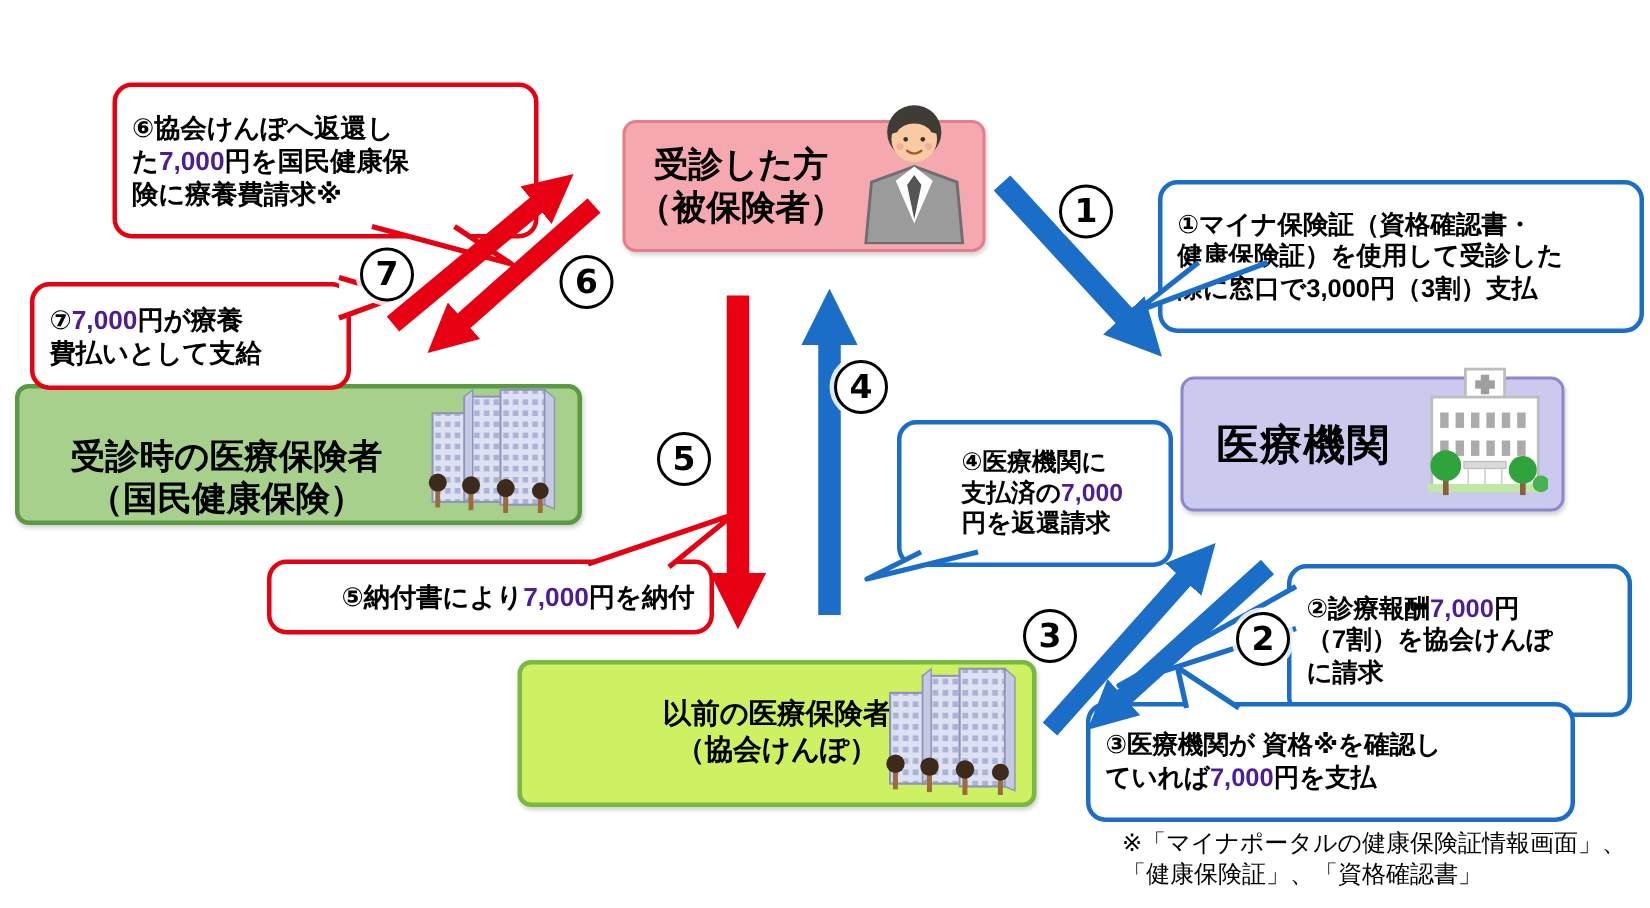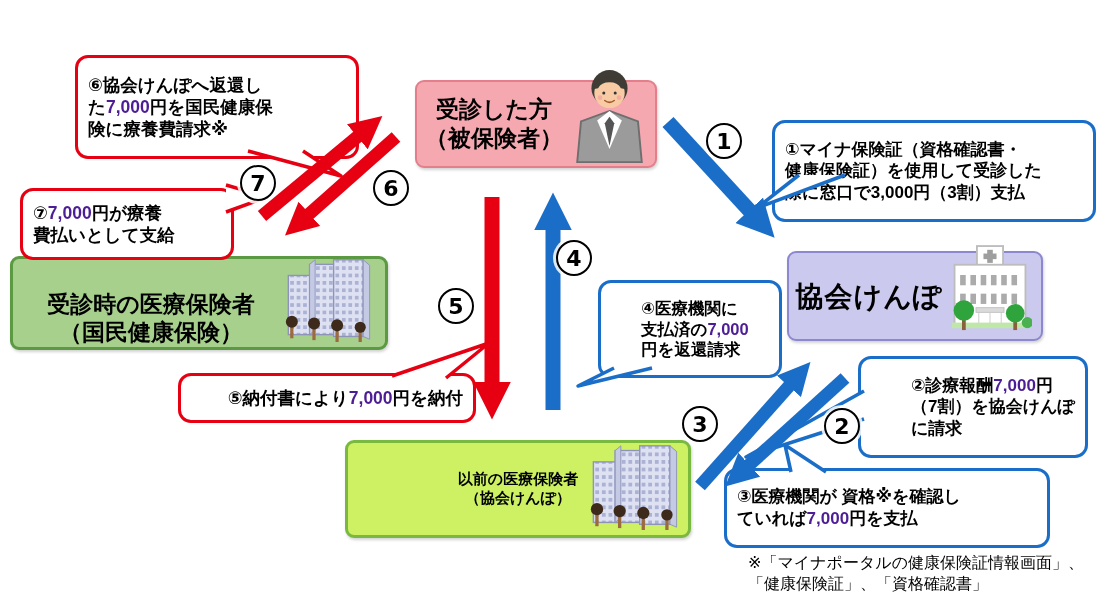--- a/index.html
+++ b/index.html
@@ -16,36 +16,36 @@
     white-space:pre-line;font-weight:bold;text-align:center;line-height:1.25;
     width:100%;
   }
   #node-patient{left:415px;top:80px;width:238px;height:84px;background:#F5A8B0;border:2px solid #E37F8B;}
   #node-patient .lbl{font-size:23px;padding-right:84px;}
   #node-hospital{left:787px;top:251px;width:252px;height:86px;background:#CBC9EE;border:2.5px solid #8C88CF;}
   #node-hospital .lbl{font-size:28px;padding-right:92px;letter-spacing:1px;}
   #node-kokuho{left:10px;top:256px;width:372px;height:88px;background:#A7D08C;border:3px solid #5B9A42;align-items:flex-end;}
   #node-kokuho .lbl{font-size:23px;padding-right:96px;}
   #node-kyokai{left:345px;top:440px;width:340px;height:92px;background:#CDF163;border:3px solid #7AB93F;}
-  #node-kyokai .lbl{font-size:15px;}
+  #node-kyokai .lbl{font-size:19px;}
   .node-icon{position:absolute;z-index:2;}
   #icon-patient{left:562px;top:57px;width:95px;height:106px;}
   #icon-hospital{left:948px;top:243px;width:84px;height:92px;}
   #icon-kokuho{left:280px;top:257px;width:98px;height:85px;}
   #icon-kyokai{left:586px;top:443px;width:98px;height:87px;}
   
   .callout{
     position:absolute;z-index:2;background:#fff;border-radius:13px;
     padding:6px 10px;line-height:1.27;font-size:17px;white-space:pre-line;
     display:flex;align-items:center;font-weight:bold;
   }
   .callout.blue{border:3.5px solid #1B6EC8;}
   .callout.red{border:3.5px solid #E60012;}
   #callout-1{left:772px;top:80px;width:298px;height:84px;margin-top:40px;}
-  #callout-2{left:858px;top:356px;width:204px;height:84px;justify-content:flex-end;}
+  #callout-2{left:858px;top:376px;width:204px;height:84px;}
   #callout-3{left:724px;top:468px;width:300px;height:62px;}
   #callout-4{left:598px;top:280px;width:128px;height:80px;font-size:16.5px;padding-left:40px;}
   #callout-5{left:178px;top:373px;width:272px;height:32px;font-size:17.5px;justify-content:flex-end;}
   #callout-6{left:75px;top:55px;width:258px;height:86px;font-size:17.5px;}
   #callout-7{left:20px;top:167px;width:188px;height:54px;font-size:17.5px;margin-top:21px;}
   .blue-num{color:#4c1d95;}
   
   .step{
     position:absolute;z-index:4;width:36px;height:36px;border-radius:50%;
     background:#fff;border:2.5px solid #000;box-sizing:border-box;
@@ -133,21 +133,21 @@
         </g>
       </symbol>
     </defs>
   </svg>
 
   <div class="node" id="node-patient">
     <div class="lbl">受診した方
 （被保険者）</div>
   </div>
   <div class="node" id="node-hospital">
-    <div class="lbl">協会けんぽ</div>
+    <div class="lbl">医療機関</div>
   </div>
   <div class="node" id="node-kokuho">
     <div class="lbl">受診時の医療保険者
 （国民健康保険）</div>
   </div>
   <div class="node" id="node-kyokai">
     <div class="lbl">以前の医療保険者
 （協会けんぽ）</div>
   </div>
 

